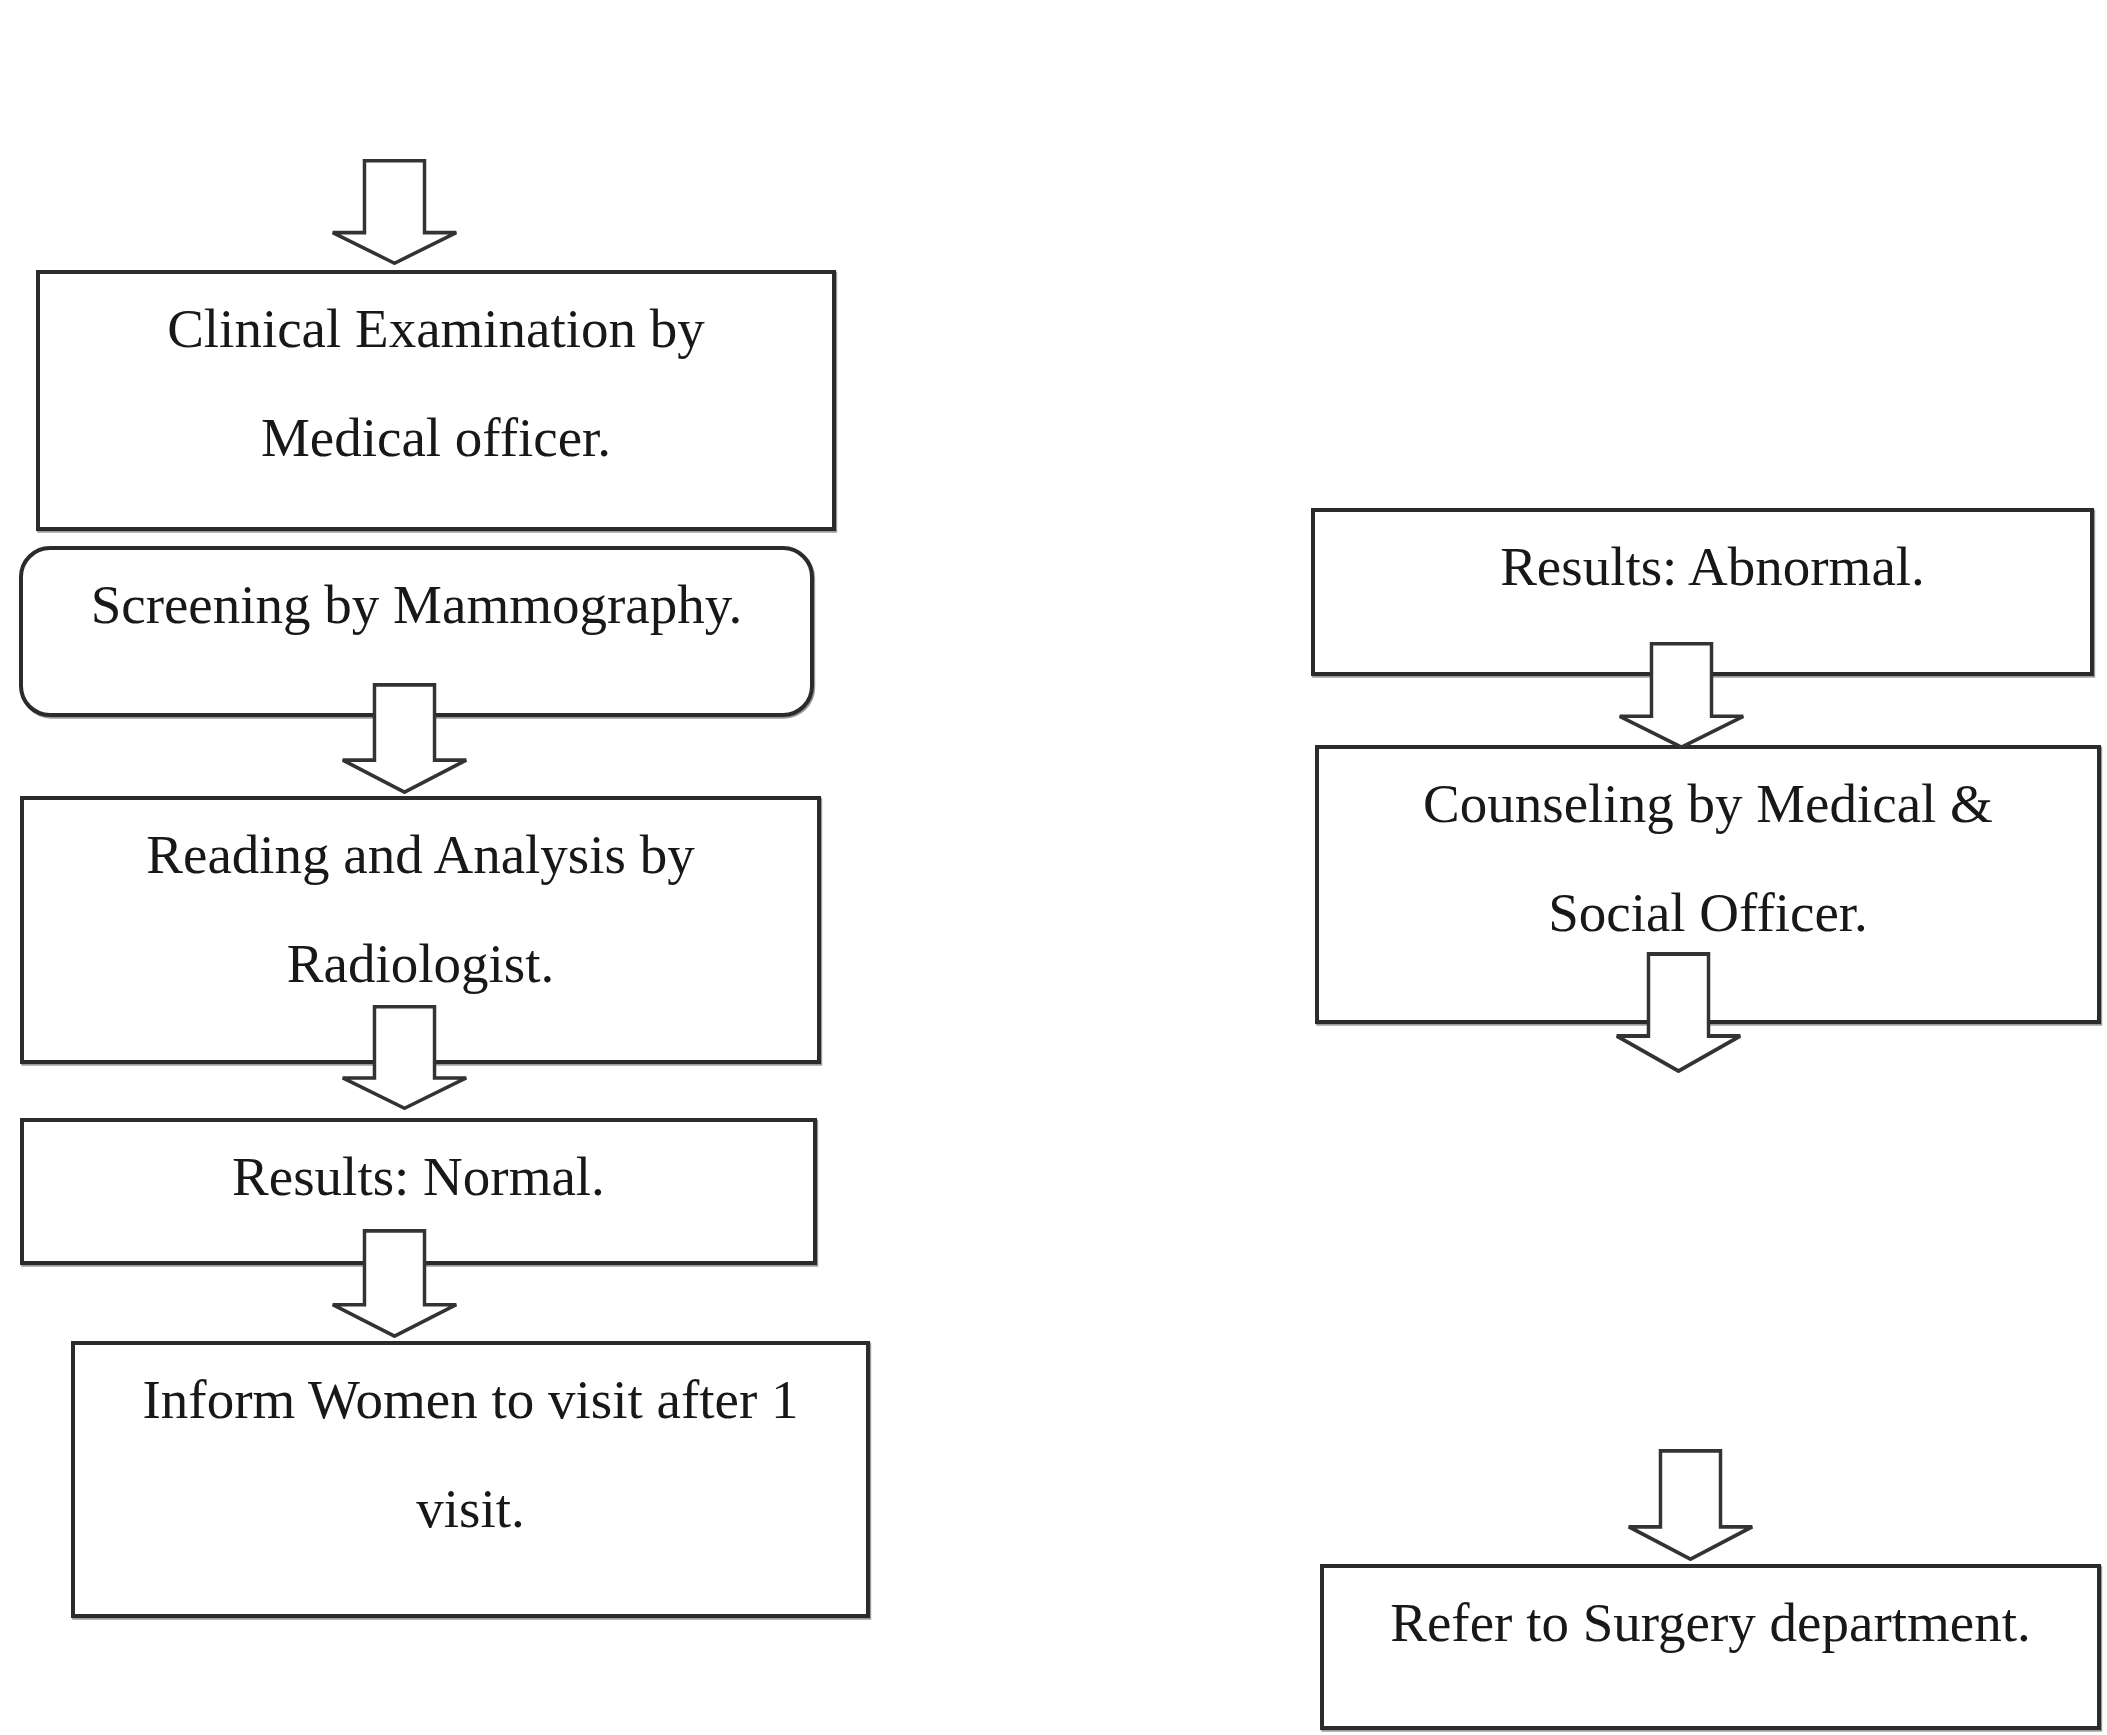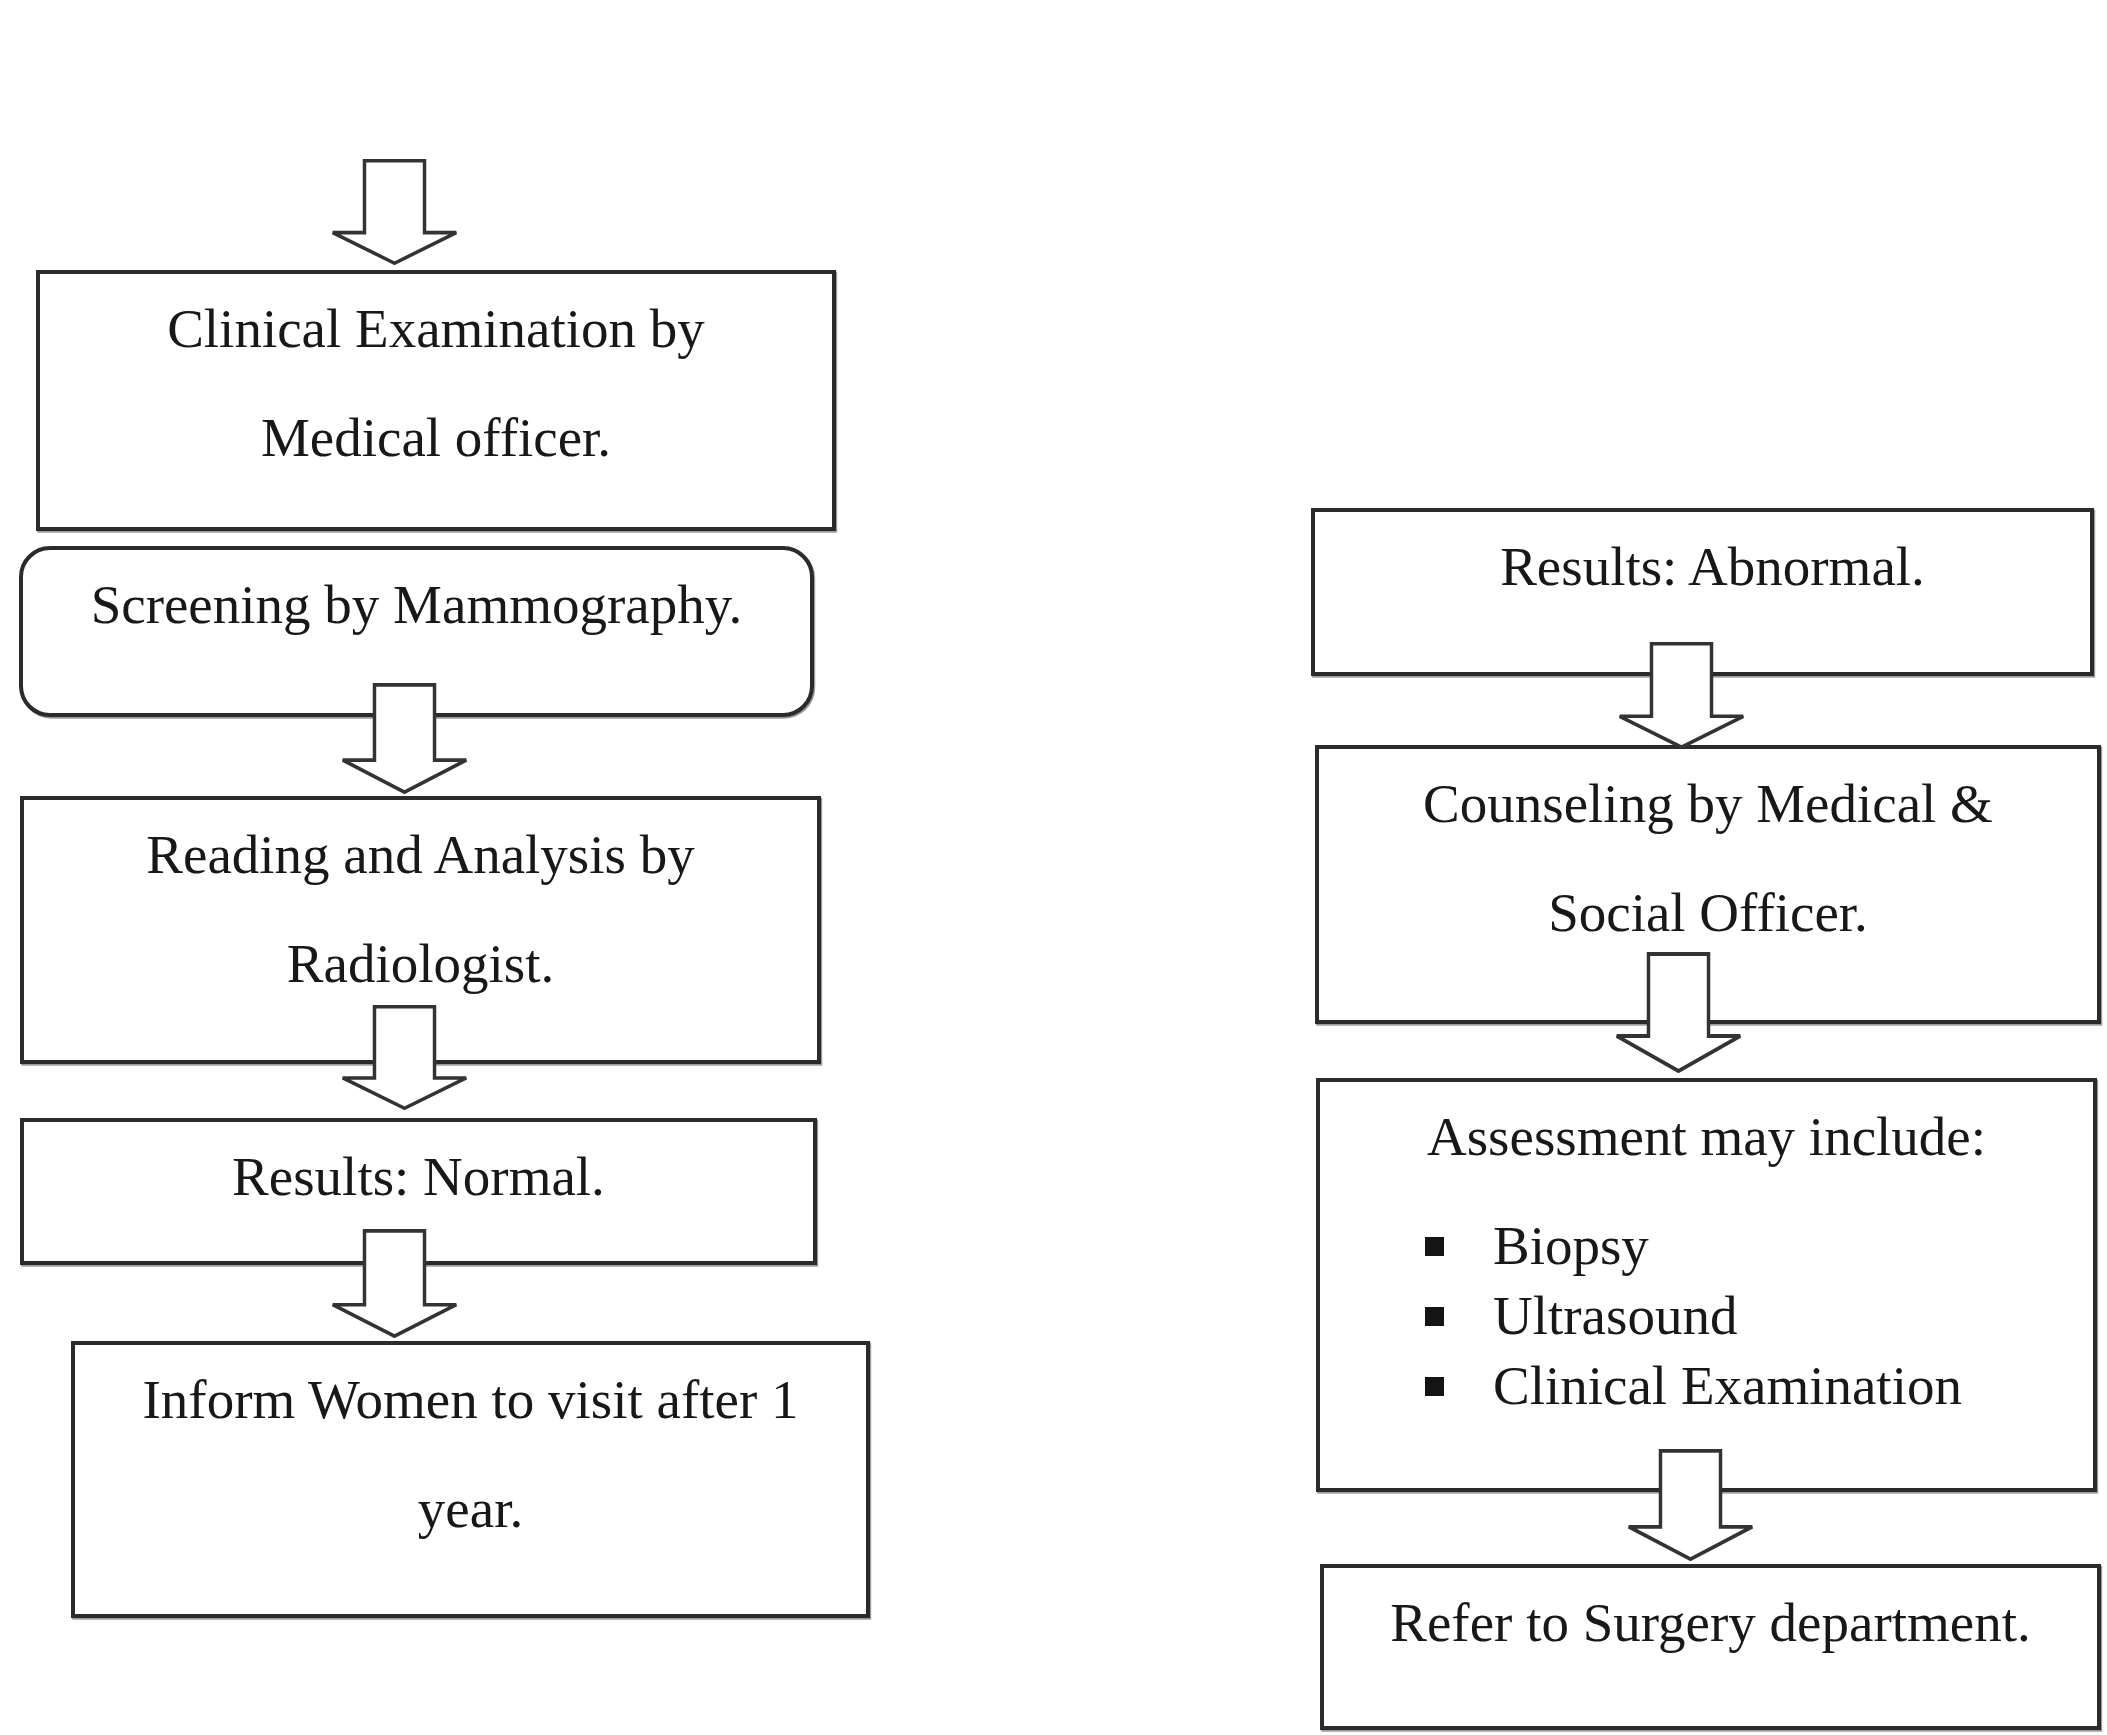--- a/index.html
+++ b/index.html
@@ -121,21 +121,21 @@
   </div>
 
   <div class="flow-arrow a-4">
     <svg viewBox="0 0 220 180" preserveAspectRatio="none" aria-hidden="true">
       <path d="M58,3 L162,3 L162,125 L217,125 L110,177 L3,125 L58,125 Z" fill="#ffffff" stroke="#333333" stroke-width="6" stroke-linejoin="miter"></path>
     </svg>
   </div>
 
   <div class="flow-box b-l6">
     <span class="line">Inform Women to visit after 1</span>
-    <span class="line">year.</span>
+    <span class="line">visit.</span>
   </div>
 
   <div class="flow-box b-r1">
     <span class="line">Results: Abnormal.</span>
   </div>
 
   <div class="flow-arrow a-5">
     <svg viewBox="0 0 220 180" preserveAspectRatio="none" aria-hidden="true">
       <path d="M58,3 L162,3 L162,125 L217,125 L110,177 L3,125 L58,125 Z" fill="#ffffff" stroke="#333333" stroke-width="6" stroke-linejoin="miter"></path>
     </svg>
@@ -145,37 +145,20 @@
     <span class="line">Counseling by Medical &amp;</span>
     <span class="line">Social Officer.</span>
   </div>
 
   <div class="flow-arrow a-6">
     <svg viewBox="0 0 220 180" preserveAspectRatio="none" aria-hidden="true">
       <path d="M58,3 L162,3 L162,125 L217,125 L110,177 L3,125 L58,125 Z" fill="#ffffff" stroke="#333333" stroke-width="6" stroke-linejoin="miter"></path>
     </svg>
   </div>
 
-  <div class="flow-box b-r3">
-    <span class="line">Assessment may include:</span>
-    <div class="bullet-list">
-      <div class="bullet-item">
-        <span class="bullet-marker"></span>
-        <span>Biopsy</span>
-      </div>
-      <div class="bullet-item">
-        <span class="bullet-marker"></span>
-        <span>Ultrasound</span>
-      </div>
-      <div class="bullet-item">
-        <span class="bullet-marker"></span>
-        <span>Clinical Examination</span>
-      </div>
-    </div>
-  </div>
 
   <div class="flow-arrow a-7">
     <svg viewBox="0 0 220 180" preserveAspectRatio="none" aria-hidden="true">
       <path d="M58,3 L162,3 L162,125 L217,125 L110,177 L3,125 L58,125 Z" fill="#ffffff" stroke="#333333" stroke-width="6" stroke-linejoin="miter"></path>
     </svg>
   </div>
 
   <div class="flow-box b-r4">
     <span class="line">Refer to Surgery department.</span>
   </div>

